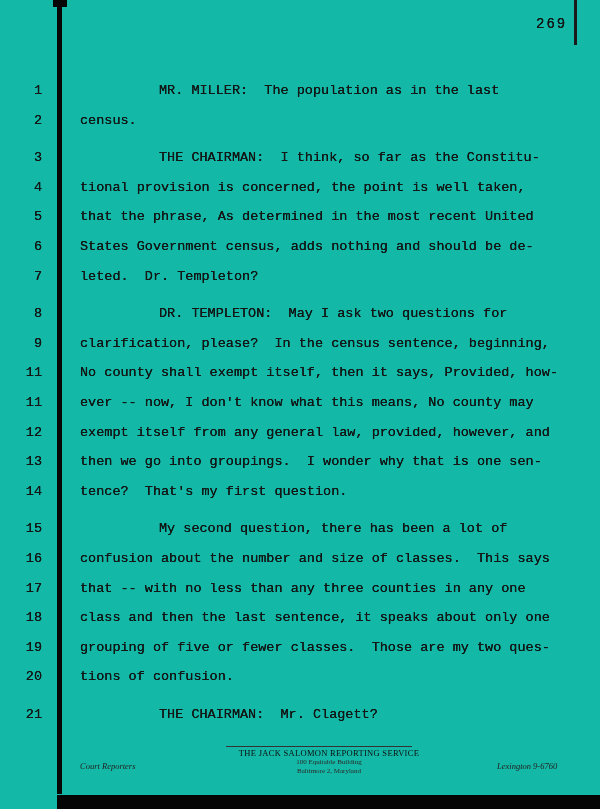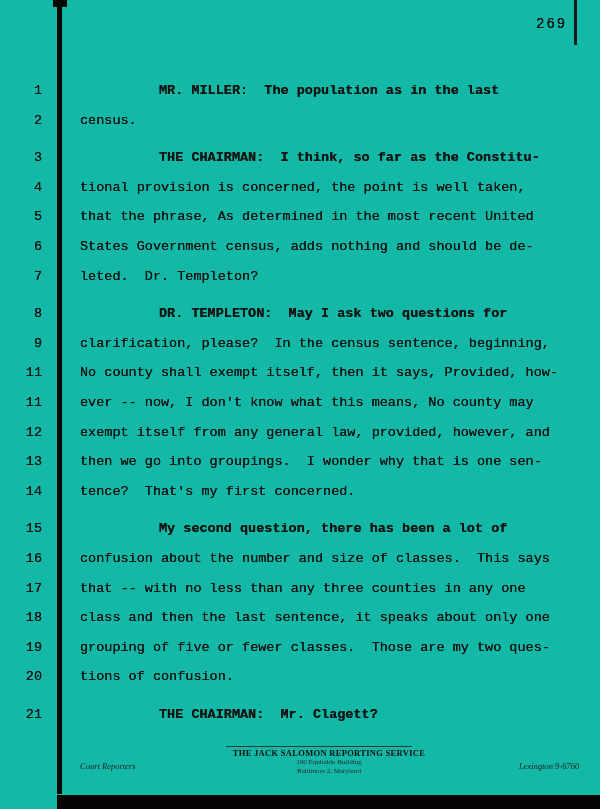--- a/index.html
+++ b/index.html
@@ -52,46 +52,46 @@
   .num {
     flex: none;
     width: 42px;
     text-align: right;
     font-size: 13.5px;
   }
   .txt {
     margin-left: 38px;
     white-space: pre;
   }
-  .row.indent .txt { padding-left: 79px; font-weight: bold; }
+  .row.indent .txt { padding-left: 79px; }
 
   
   .footer-rule {
     position: absolute; left: 226px; top: 746px; width: 186px; height: 1px;
     background: #333;
   }
   .footer-center {
     position: absolute; left: 60px; right: 2px; top: 749px;
     text-align: center;
     font-family: "Liberation Serif", "DejaVu Serif", serif;
   }
   .fc-title {
-    font-size: 8.5px; font-weight: bold; letter-spacing: 0.3px; color: #0e0e0e;
+    font-size: 8.5px; font-weight: normal; letter-spacing: 0.3px; color: #0e0e0e;
     line-height: 9px;
   }
   .fc-sub {
     font-size: 7px; color: #2a2a2a; line-height: 8.5px;
   }
   .footer-left {
     position: absolute; left: 80px; top: 761px;
     font-family: "Liberation Serif", "DejaVu Serif", serif;
     font-style: italic; font-size: 8.5px; color: #222;
   }
   .footer-right {
-    position: absolute; left: 519px; top: 761px;
+    position: absolute; left: 497px; top: 761px;
     font-family: "Liberation Serif", "DejaVu Serif", serif;
     font-style: italic; font-size: 8.5px; color: #222;
   }
 </style>
 </head>
 <body>
 
 <div class="page">
 
   <div class="edge-left"></div>
@@ -149,21 +149,21 @@
       <div class="row">
         <span class="num">12</span>
         <span class="txt">exempt itself from any general law, provided, however, and</span>
       </div>
       <div class="row">
         <span class="num">13</span>
         <span class="txt">then we go into groupings.  I wonder why that is one sen-</span>
       </div>
       <div class="row">
         <span class="num">14</span>
-        <span class="txt">tence?  That's my first concerned.</span>
+        <span class="txt">tence?  That's my first question.</span>
       </div>
       <div class="row indent gap">
         <span class="num">15</span>
         <span class="txt">My second question, there has been a lot of</span>
       </div>
       <div class="row">
         <span class="num">16</span>
         <span class="txt">confusion about the number and size of classes.  This says</span>
       </div>
       <div class="row">

